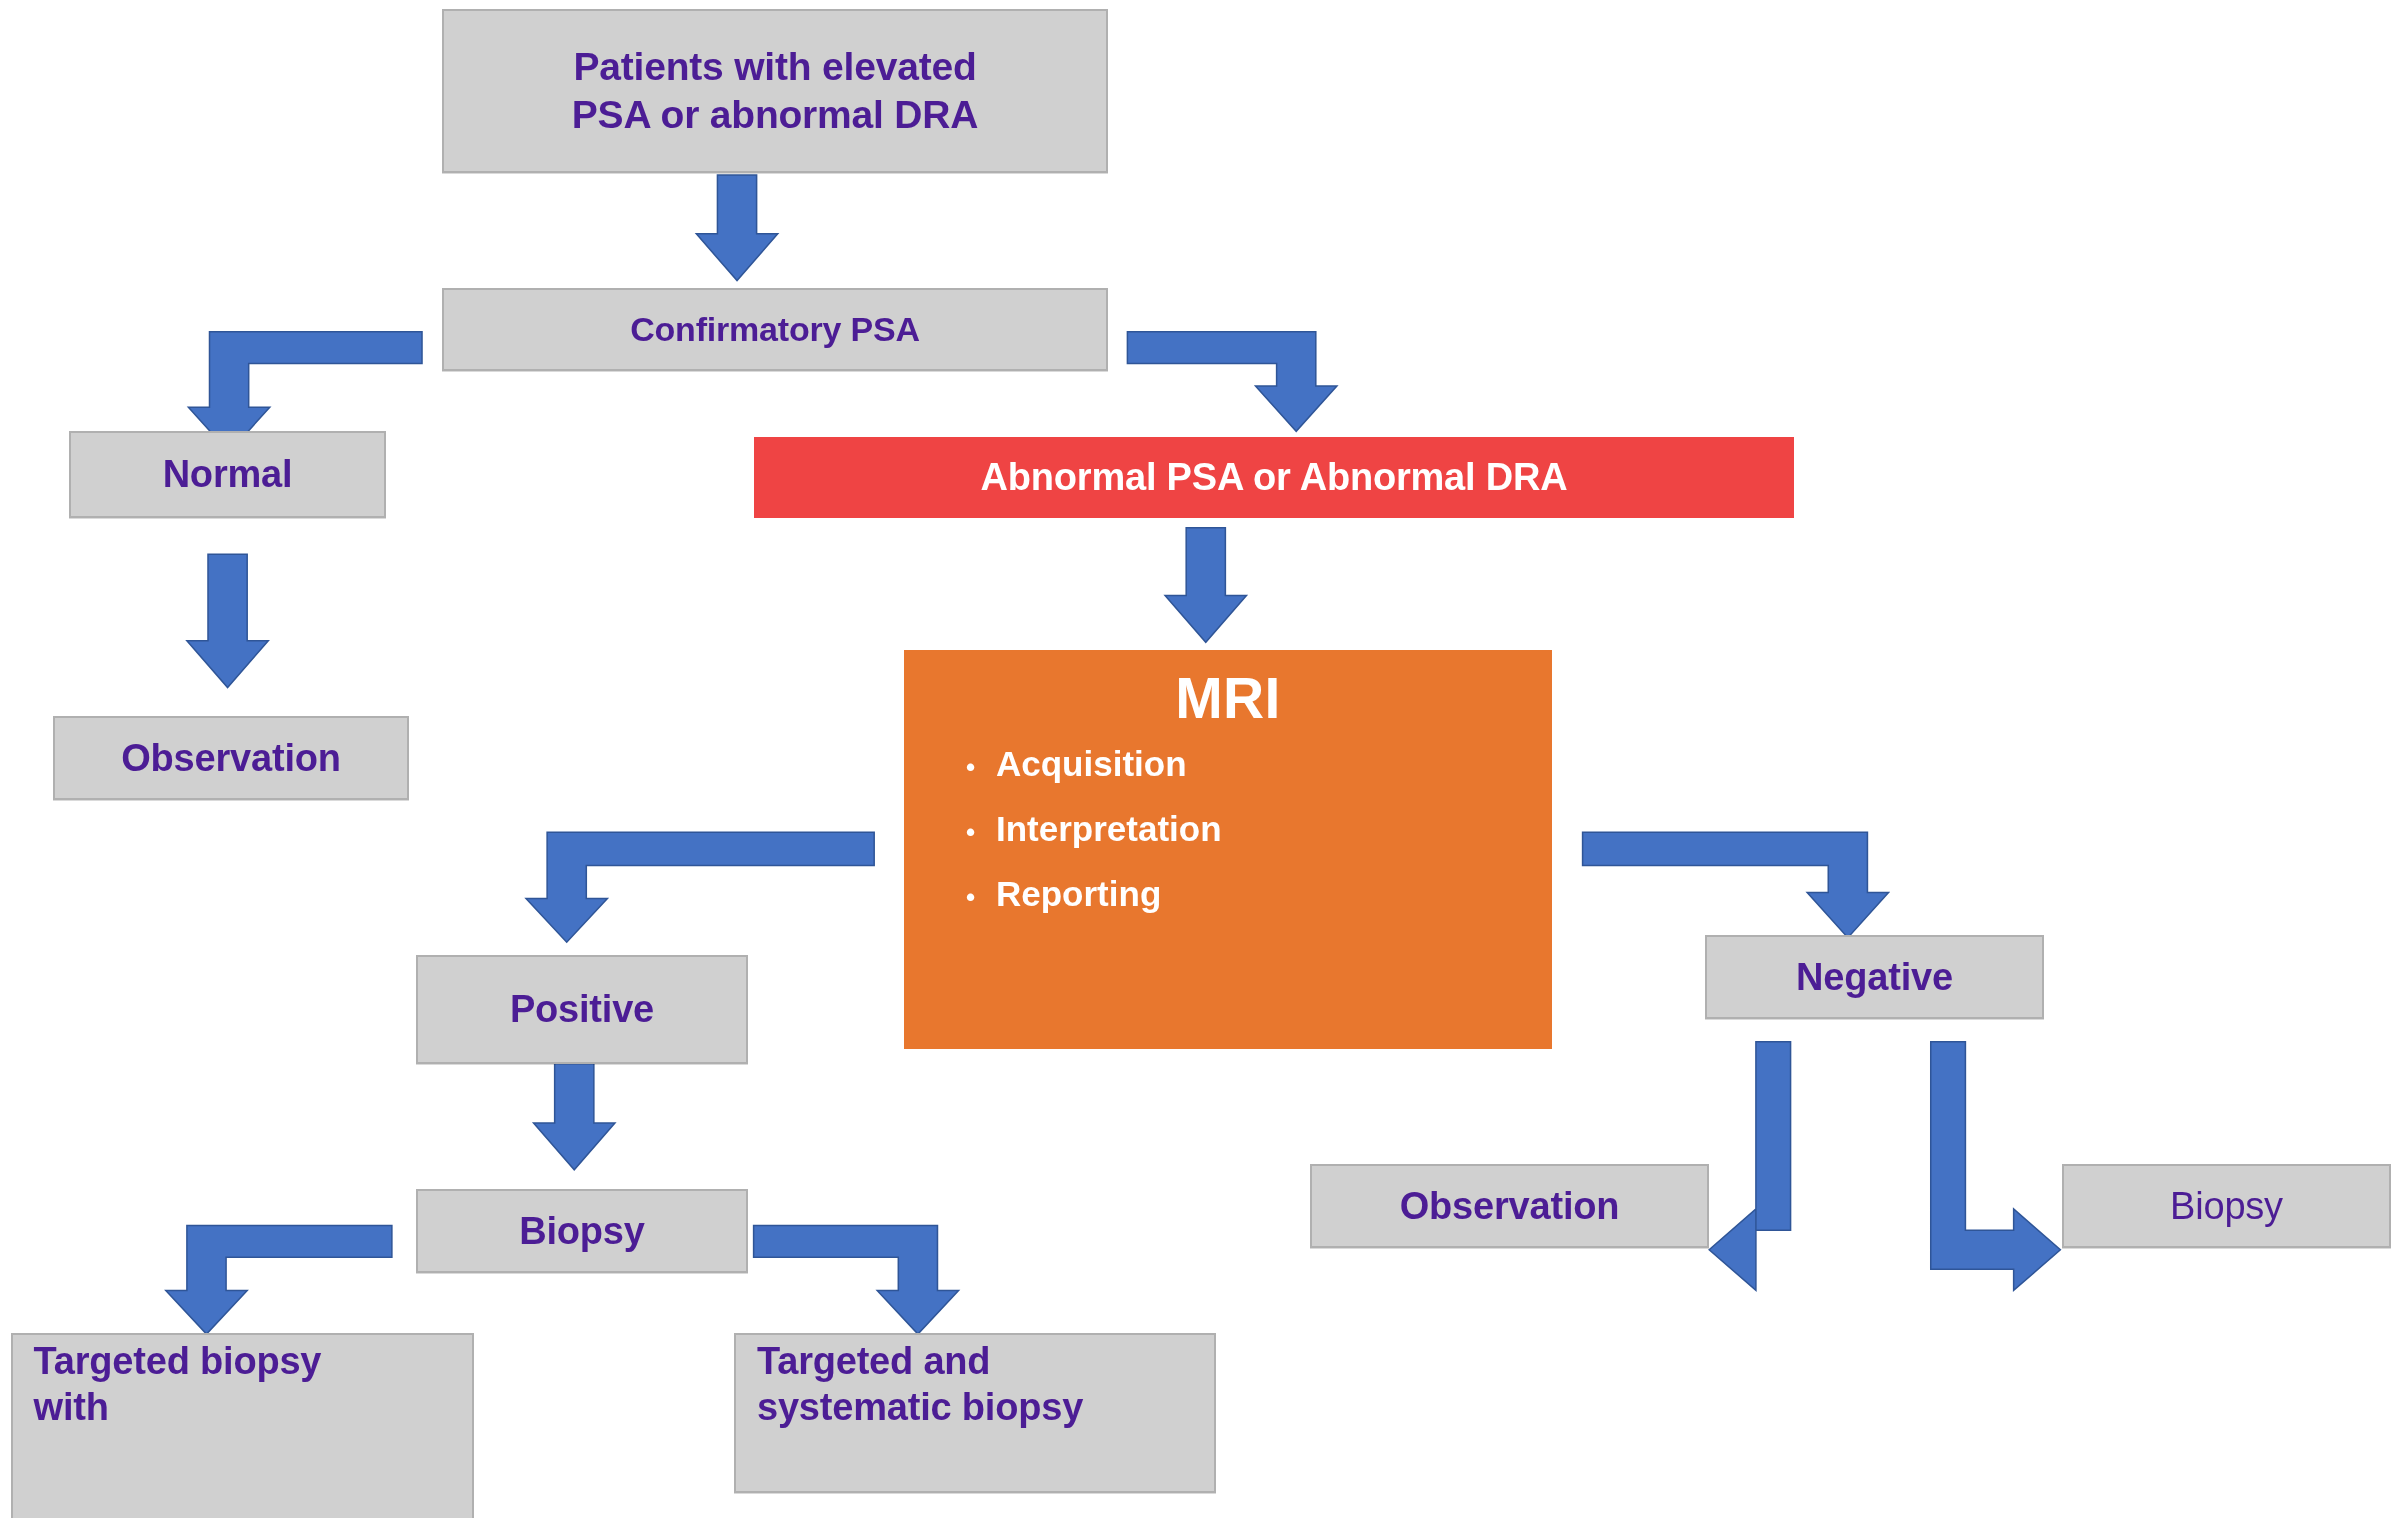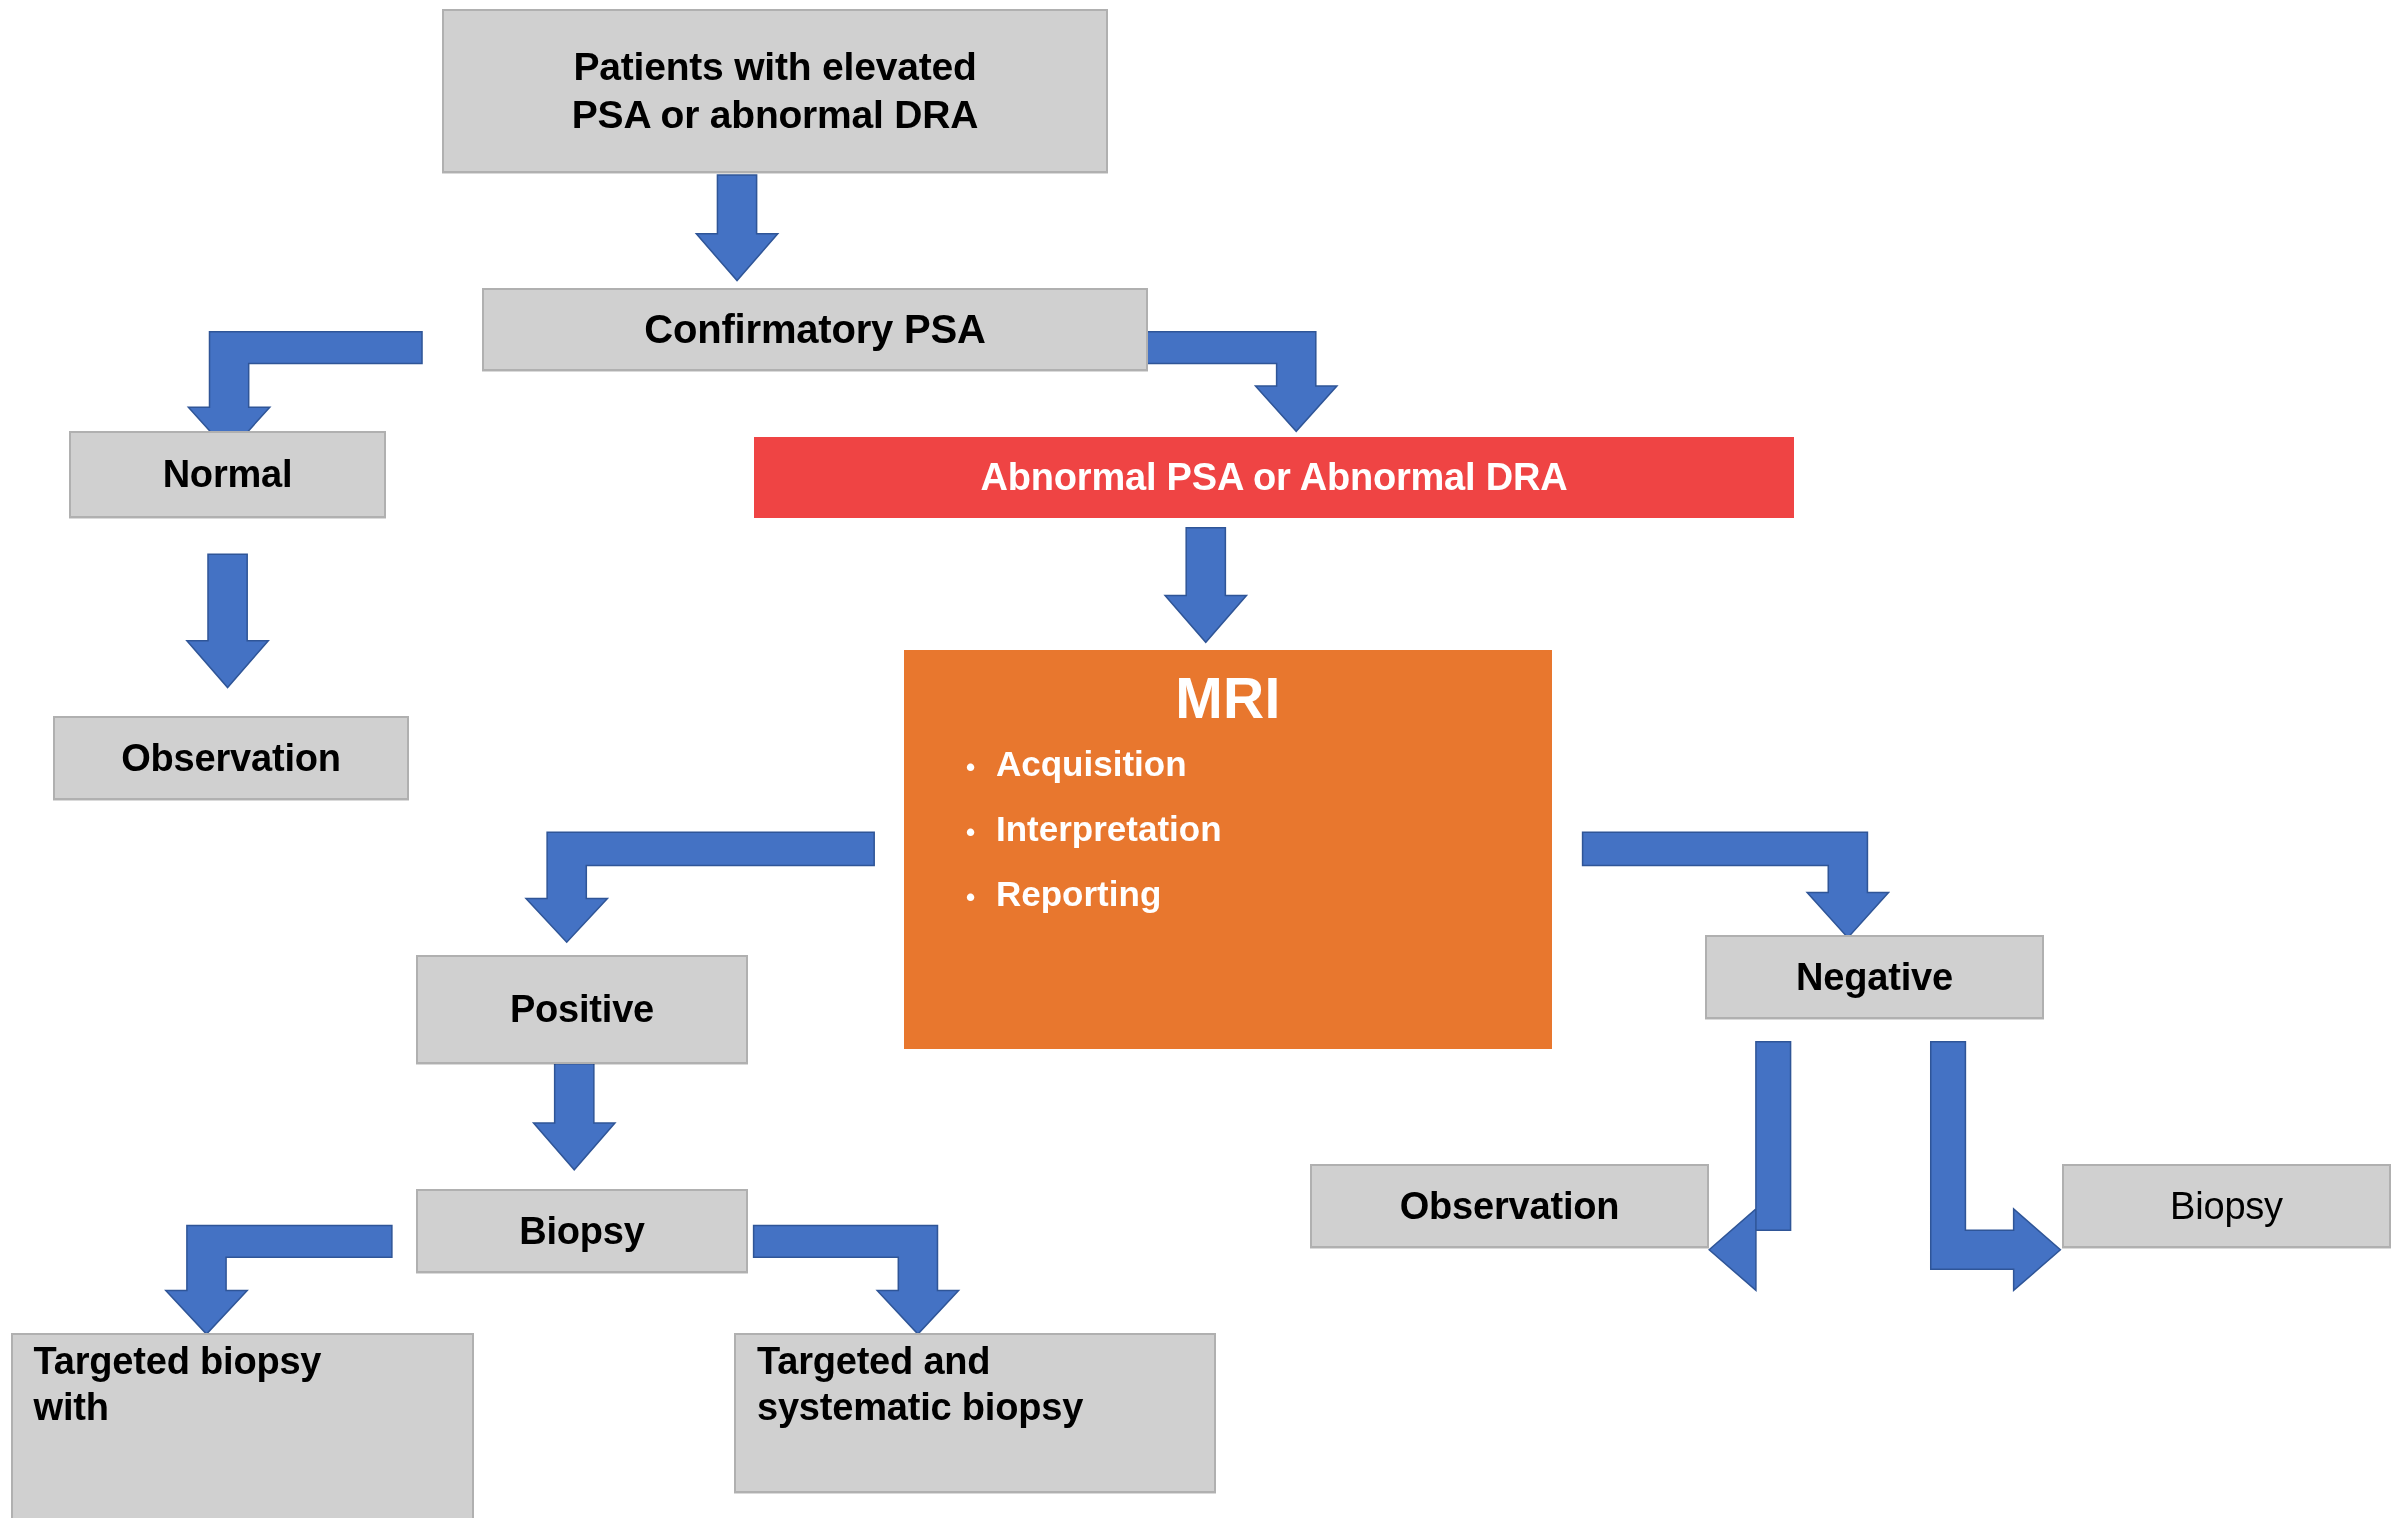--- a/index.html
+++ b/index.html
@@ -22,21 +22,21 @@
   
   .node {
     position: absolute;
     box-sizing: border-box;
     display: flex;
     align-items: center;
     justify-content: center;
     text-align: center;
     background: #d0d0d0;
     border: 2.3px solid #b4b4b4;
-    color: #000000;
+    color: #4c1d95;
     font-weight: bold;
     line-height: 1.22;
     padding: 3px 7.5px;
     letter-spacing: -0.2px;
   }
   .node.grey {
     background: #d0d0d0;
     border-color: #b0b0b0;
     box-shadow: 0 0.8px 0 rgba(0,0,0,0.18);
   }
@@ -141,21 +141,21 @@
 
     <polygon class="arrow-shape" points="2562,1382 2608,1382 2608,1632 2672,1632 2672,1604 2734,1658 2672,1712 2672,1684 2562,1684"></polygon>
 
   </svg>
 
   <div class="node grey" style="left:442px; top:9px; width:666px; height:164px; font-size:39px; flex-direction:column;">
     <span>Patients with elevated</span>
     <span>PSA or abnormal DRA</span>
   </div>
 
-  <div class="node grey" style="left:442px; top:288px; width:666px; height:83px; font-size:40px;margin-left:40px;">
+  <div class="node grey" style="left:442px; top:288px; width:666px; height:83px; font-size:34px;">
     <span>Confirmatory PSA</span>
   </div>
 
   <div class="node grey" style="left:69px; top:431px; width:317px; height:87px; font-size:38px;">
     <span>Normal</span>
   </div>
 
   <div class="node grey" style="left:53px; top:716px; width:356px; height:84px; font-size:38px;">
     <span>Observation</span>
   </div>

